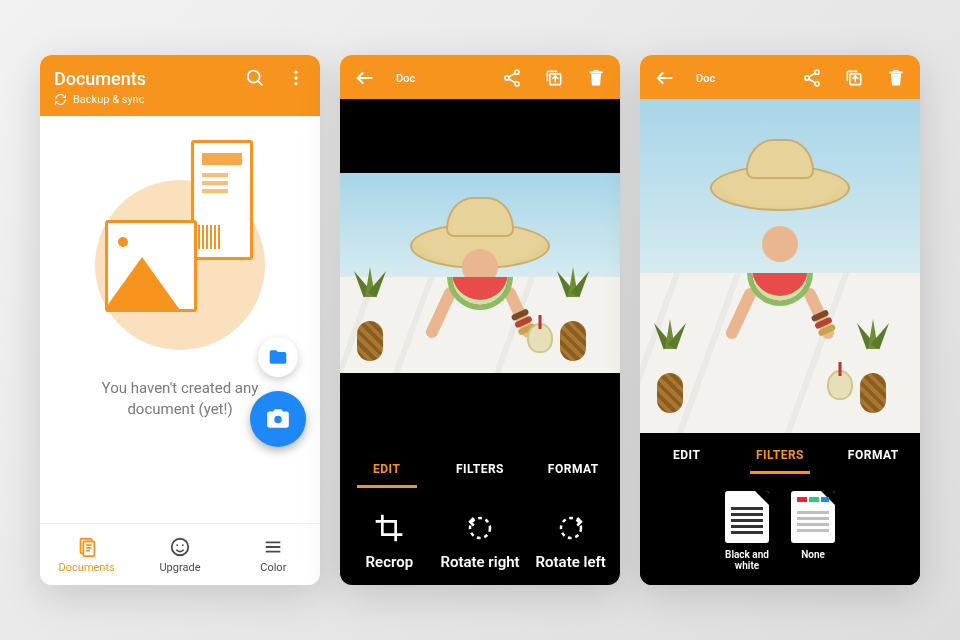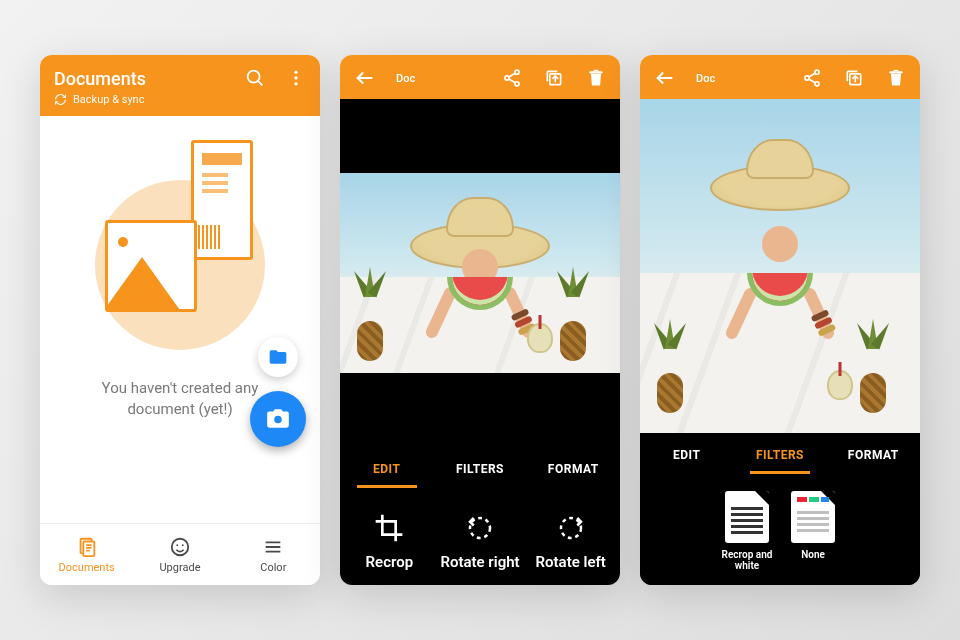--- a/index.html
+++ b/index.html
@@ -367,21 +367,21 @@
     <div class="filters-row">
       <div class="fthumb">
         <div class="thumb white bw">
           <div class="corner"></div>
           <div class="gline" style="top:16px"></div>
               <div class="gline" style="top:22px"></div>
               <div class="gline" style="top:28px"></div>
               <div class="gline" style="top:34px"></div>
               <div class="gline" style="top:40px"></div>
         </div>
-        <span>Recrop and white</span>
+        <span>Black and white</span>
       </div>
       <div class="fthumb">
         <div class="thumb white color">
           <div class="corner"></div>
           <div class="bar" style="width:10px;background:#e23"></div>
           <div class="bar" style="left:18px;width:10px;background:#2c8"></div>
           <div class="bar" style="left:30px;width:8px;background:#28e"></div>
           <div class="gline" style="top:20px"></div>
               <div class="gline" style="top:26px"></div>
               <div class="gline" style="top:32px"></div>

